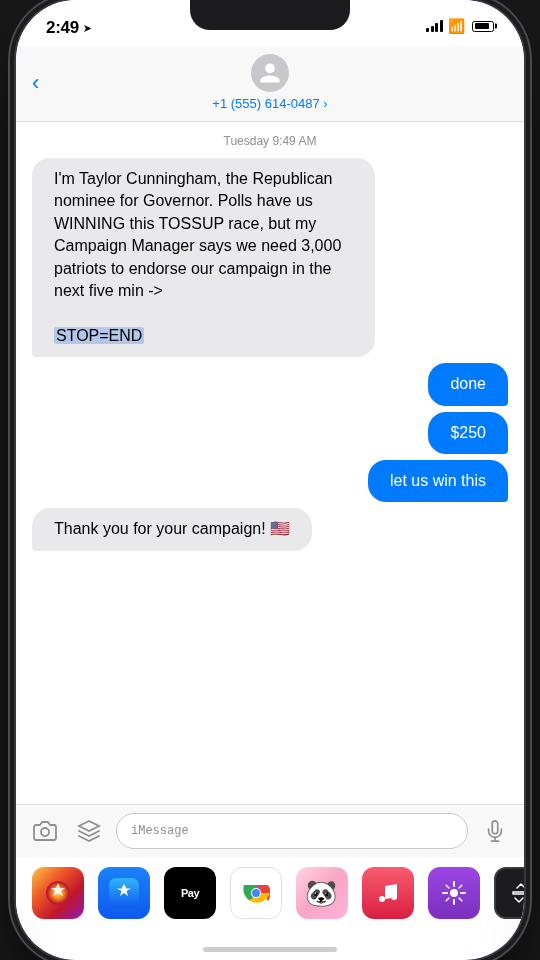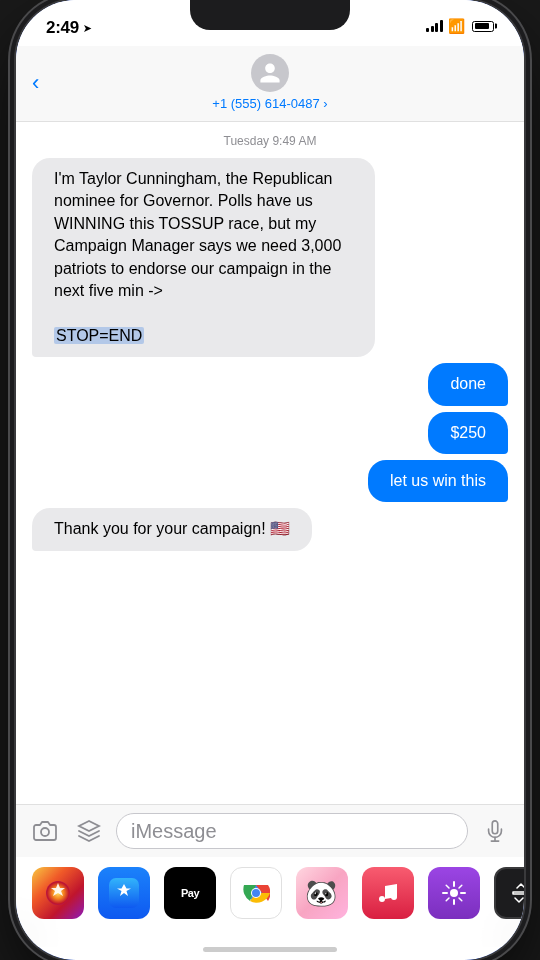--- a/index.html
+++ b/index.html
@@ -240,21 +240,22 @@
       background: #fff;
       padding: 0 14px;
       font-size: 16px;
       color: #8e8e93;
       display: flex;
       align-items: center;
     }
 
     .input-placeholder {
       color: #8e8e93;
-      font-size: 20px;
+      font-size: 12px;
+      font-family: Liberation Mono, monospace;
     }
 
     .audio-btn {
       width: 34px;
       height: 34px;
       display: flex;
       align-items: center;
       justify-content: center;
       cursor: pointer;
       color: #8e8e93;

